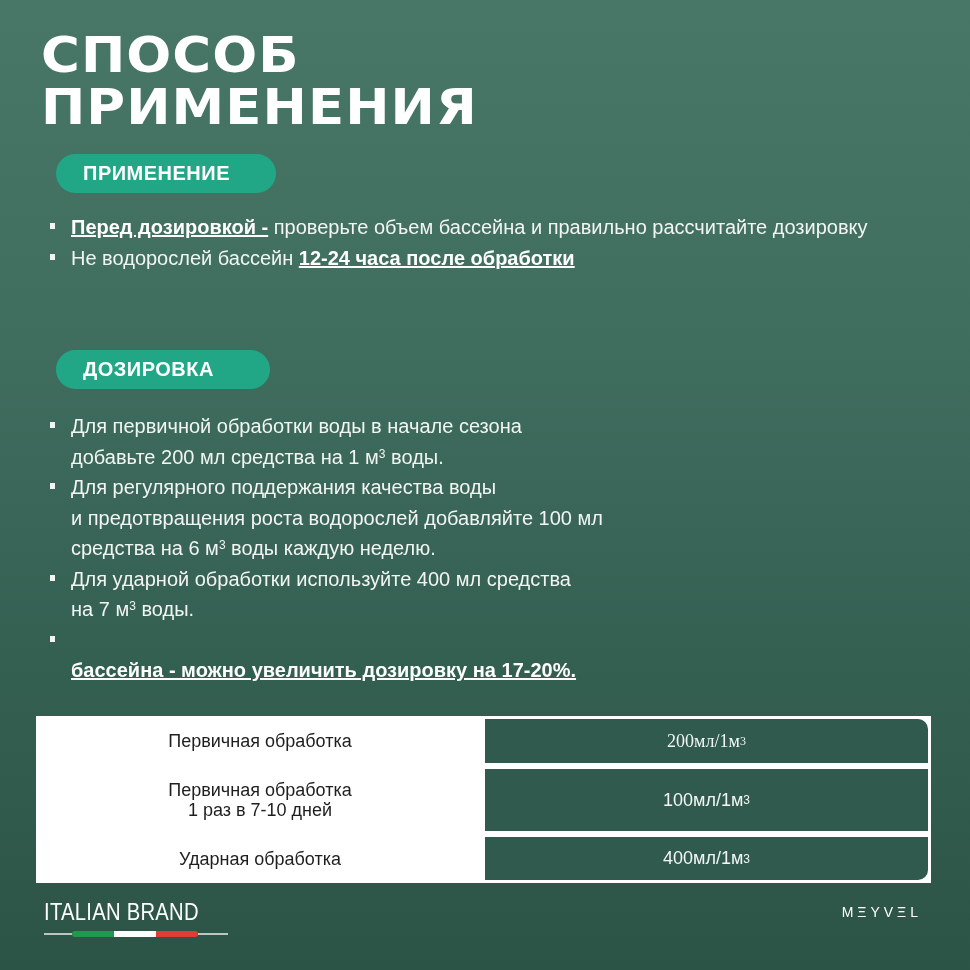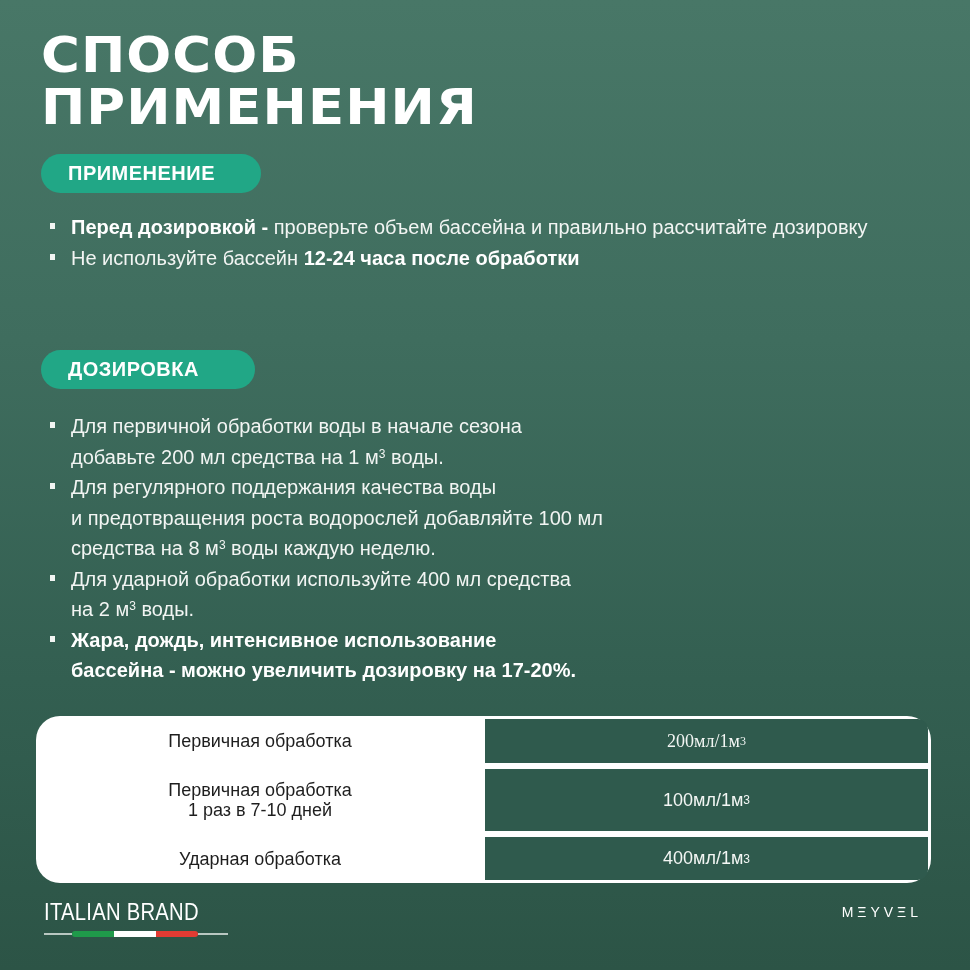--- a/index.html
+++ b/index.html
@@ -10,46 +10,46 @@
     color: #ffffff;
   }
   .title {
     position: absolute; left: 41px; top: 30px;
     font-family: "DejaVu Sans", sans-serif;
     font-weight: bold; font-size: 49px; line-height: 52px;
     letter-spacing: 1px; color: #fff; margin: 0;
     transform: scaleX(1.08); transform-origin: left top;
   }
   .pill {
-    position: absolute; left: 41px; height: 39px;
+    position: absolute; left: 56px; height: 39px;
     background: #21a786; border-radius: 20px;
     display: flex; align-items: center; padding: 0 24px 0 27px;
     font-weight: bold; font-size: 20px; letter-spacing: 0.5px; color: #fff;
     box-sizing: border-box;
   }
   .pill-1 { top: 154px; width: 220px; }
   .pill-2 { top: 350px; width: 214px; }
   ul.bullets { position: absolute; left: 46px; margin: 0; padding: 0; list-style: none; }
   ul.bullets li {
     position: relative; padding-left: 25px;
     font-size: 20px; line-height: 30.5px; color: #f2f5f3;
   }
   ul.bullets li::before {
     content: ""; position: absolute; left: 4px; top: 11px;
     width: 5px; height: 6px; background: #f2f5f3;
   }
-  ul.bullets b { font-weight: bold; color: #fff; }
+  ul.bullets b { font-weight: bold; color: #fff; text-decoration: underline; }
   .list-1 { top: 212px; }
   .list-2 { top: 411px; }
   .list-2 li { line-height: 31px; }
   sup { font-size: 12px; vertical-align: 6px; line-height: 0; }
 
   .table {
     position: absolute; left: 36px; top: 716px; width: 895px; height: 167px;
-    background: #ffffff; border-radius: 24px;
+    background: #ffffff; border-radius: 0;
     box-sizing: border-box;
   }
   .row { position: absolute; left: 0; right: 0; display: flex; }
   .cell-label {
     width: 448px; display: flex; align-items: center; justify-content: center;
     text-align: center; color: #1e1e1e; font-size: 18px; line-height: 20px;
   }
   .cell-value {
     position: absolute; left: 449px; right: 3px;
     background: #2f5a4d; display: flex; align-items: center; justify-content: center;
@@ -87,41 +87,41 @@
 
 <h1 class="title">
   <div>СПОСОБ</div>
   <div>ПРИМЕНЕНИЯ</div>
 </h1>
 
 <div class="pill pill-1">ПРИМЕНЕНИЕ</div>
 
 <ul class="bullets list-1">
   <li><b>Перед дозировкой -</b><span> проверьте объем бассейна и правильно рассчитайте дозировку</span></li>
-  <li><span>Не используйте бассейн </span><b>12-24 часа после обработки</b></li>
+  <li><span>Не водорослей бассейн </span><b>12-24 часа после обработки</b></li>
 </ul>
 
 <div class="pill pill-2">ДОЗИРОВКА</div>
 
 <ul class="bullets list-2">
   <li>
     <span>Для первичной обработки воды в начале сезона</span><br>
     <span>добавьте 200 мл средства на 1 м</span><sup>3</sup><span> воды.</span>
   </li>
   <li>
     <span>Для регулярного поддержания качества воды</span><br>
     <span>и предотвращения роста водорослей добавляйте 100 мл</span><br>
-    <span>средства на 8 м</span><sup>3</sup><span> воды каждую неделю.</span>
+    <span>средства на 6 м</span><sup>3</sup><span> воды каждую неделю.</span>
   </li>
   <li>
     <span>Для ударной обработки используйте 400 мл средства</span><br>
-    <span>на 2 м</span><sup>3</sup><span> воды.</span>
+    <span>на 7 м</span><sup>3</sup><span> воды.</span>
   </li>
   <li>
-    <b>Жара, дождь, интенсивное использование</b><br>
+    <br>
     <b>бассейна  - можно увеличить дозировку на 17-20%.</b>
   </li>
 </ul>
 
 <div class="table">
   <div class="row r1">
     <div class="cell-label">
         <span>Первичная обработка</span>
       </div>
     <div class="cell-value">

